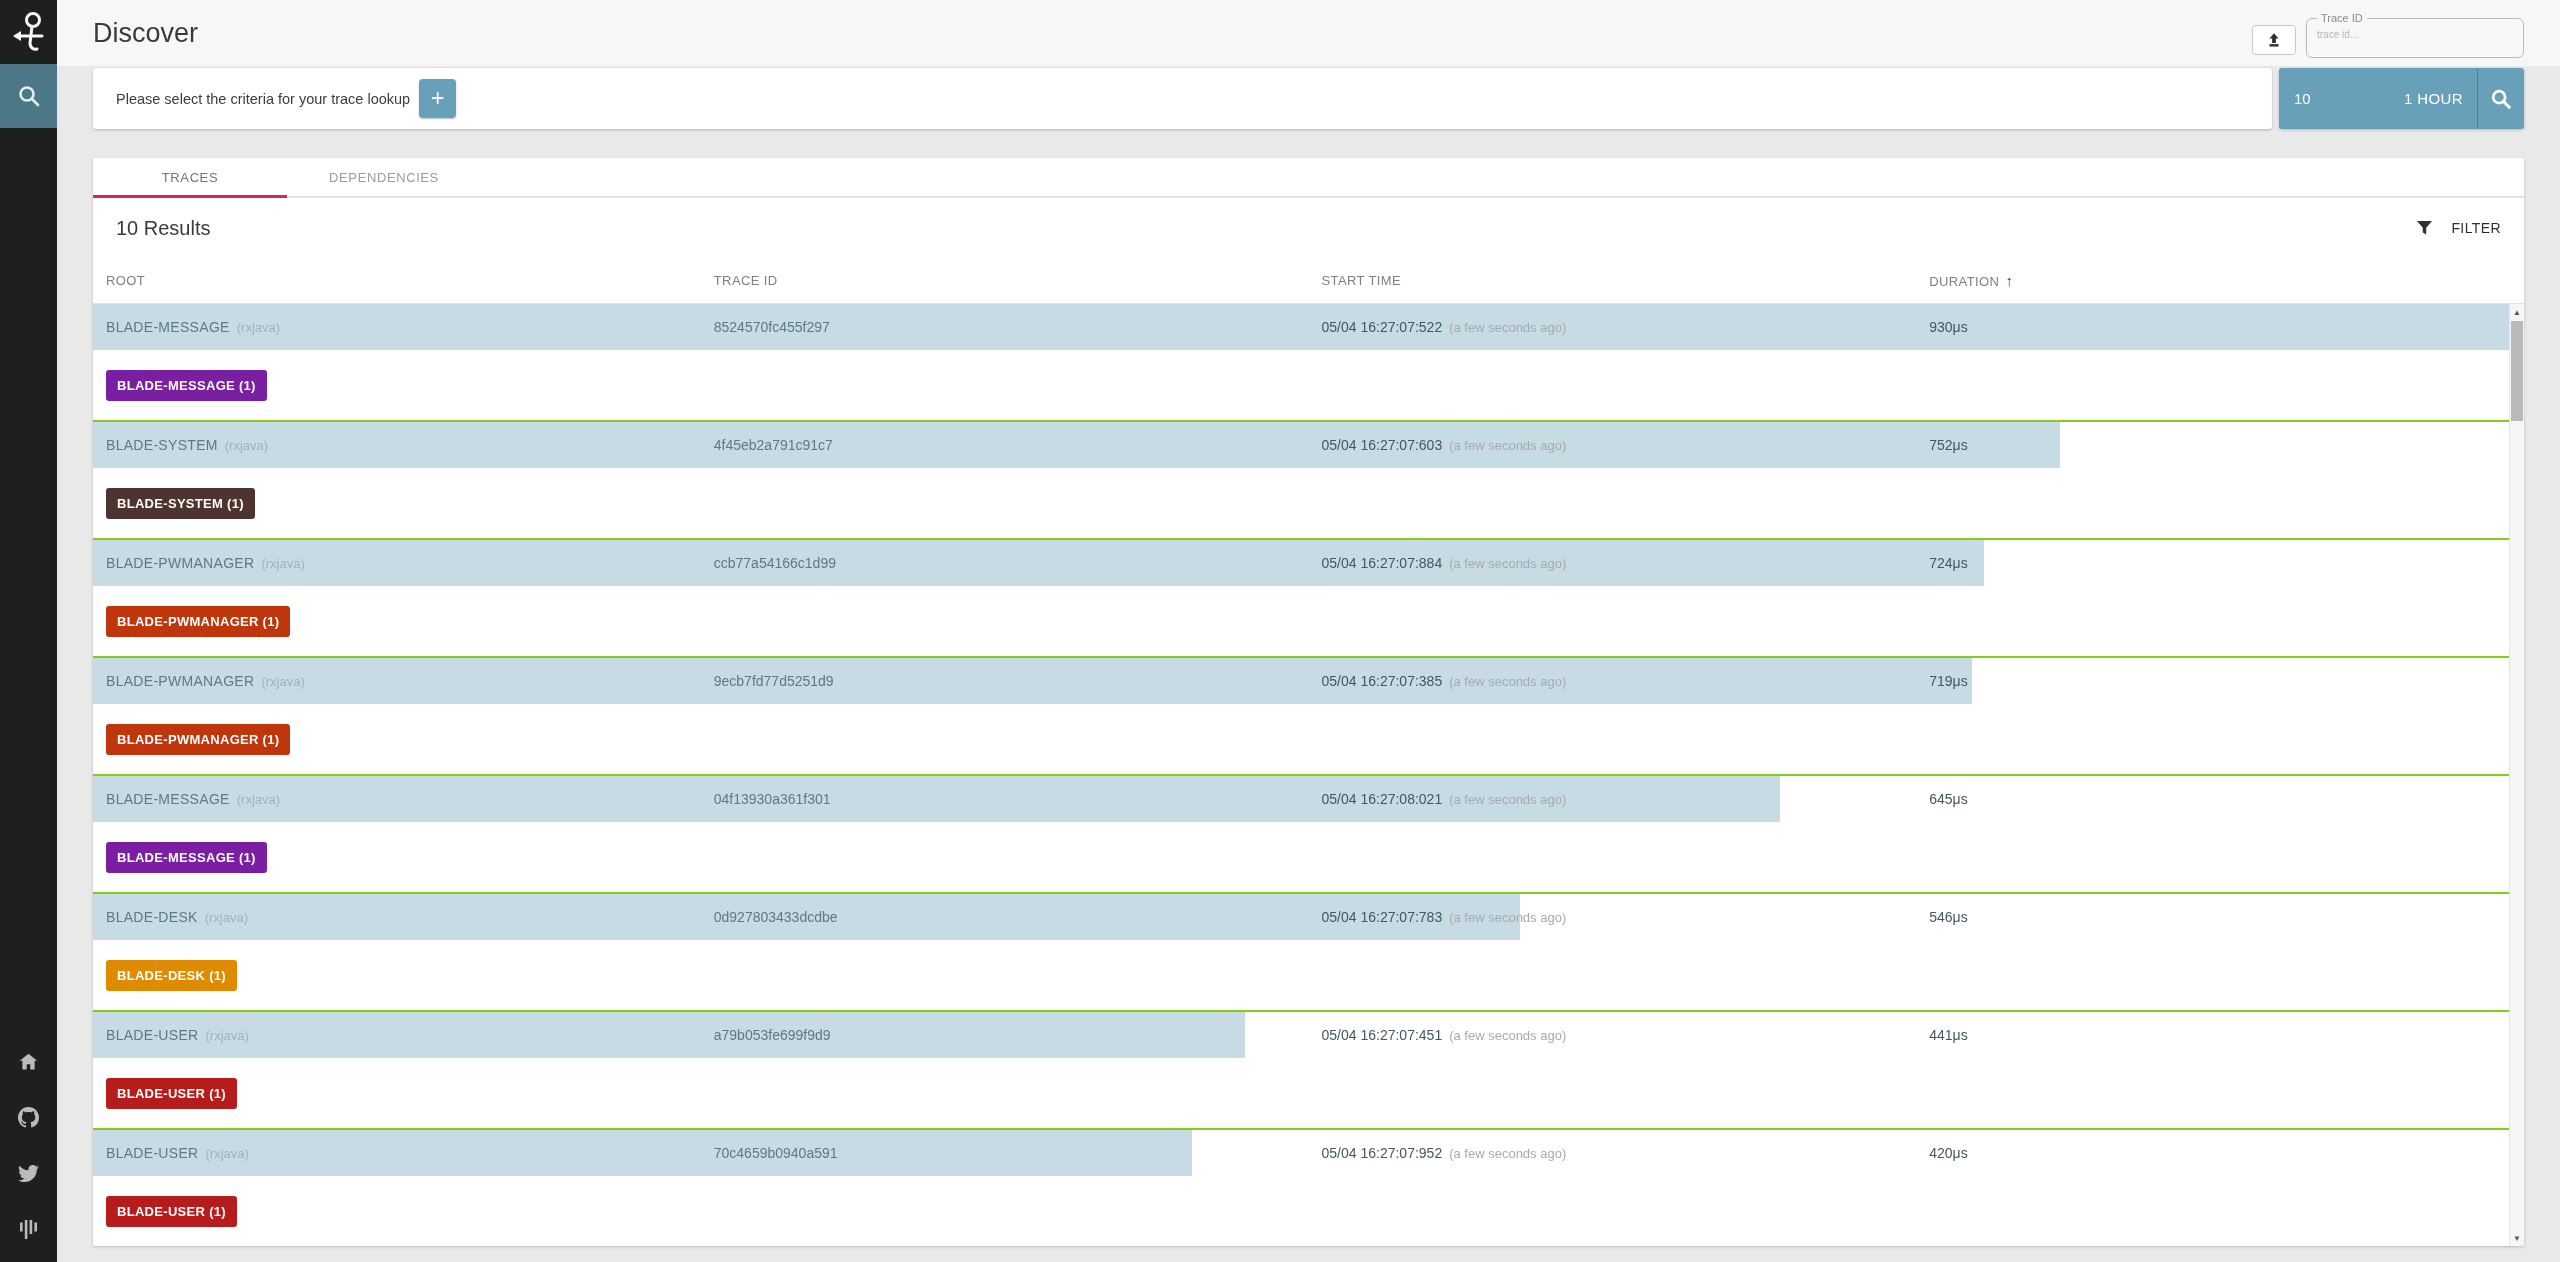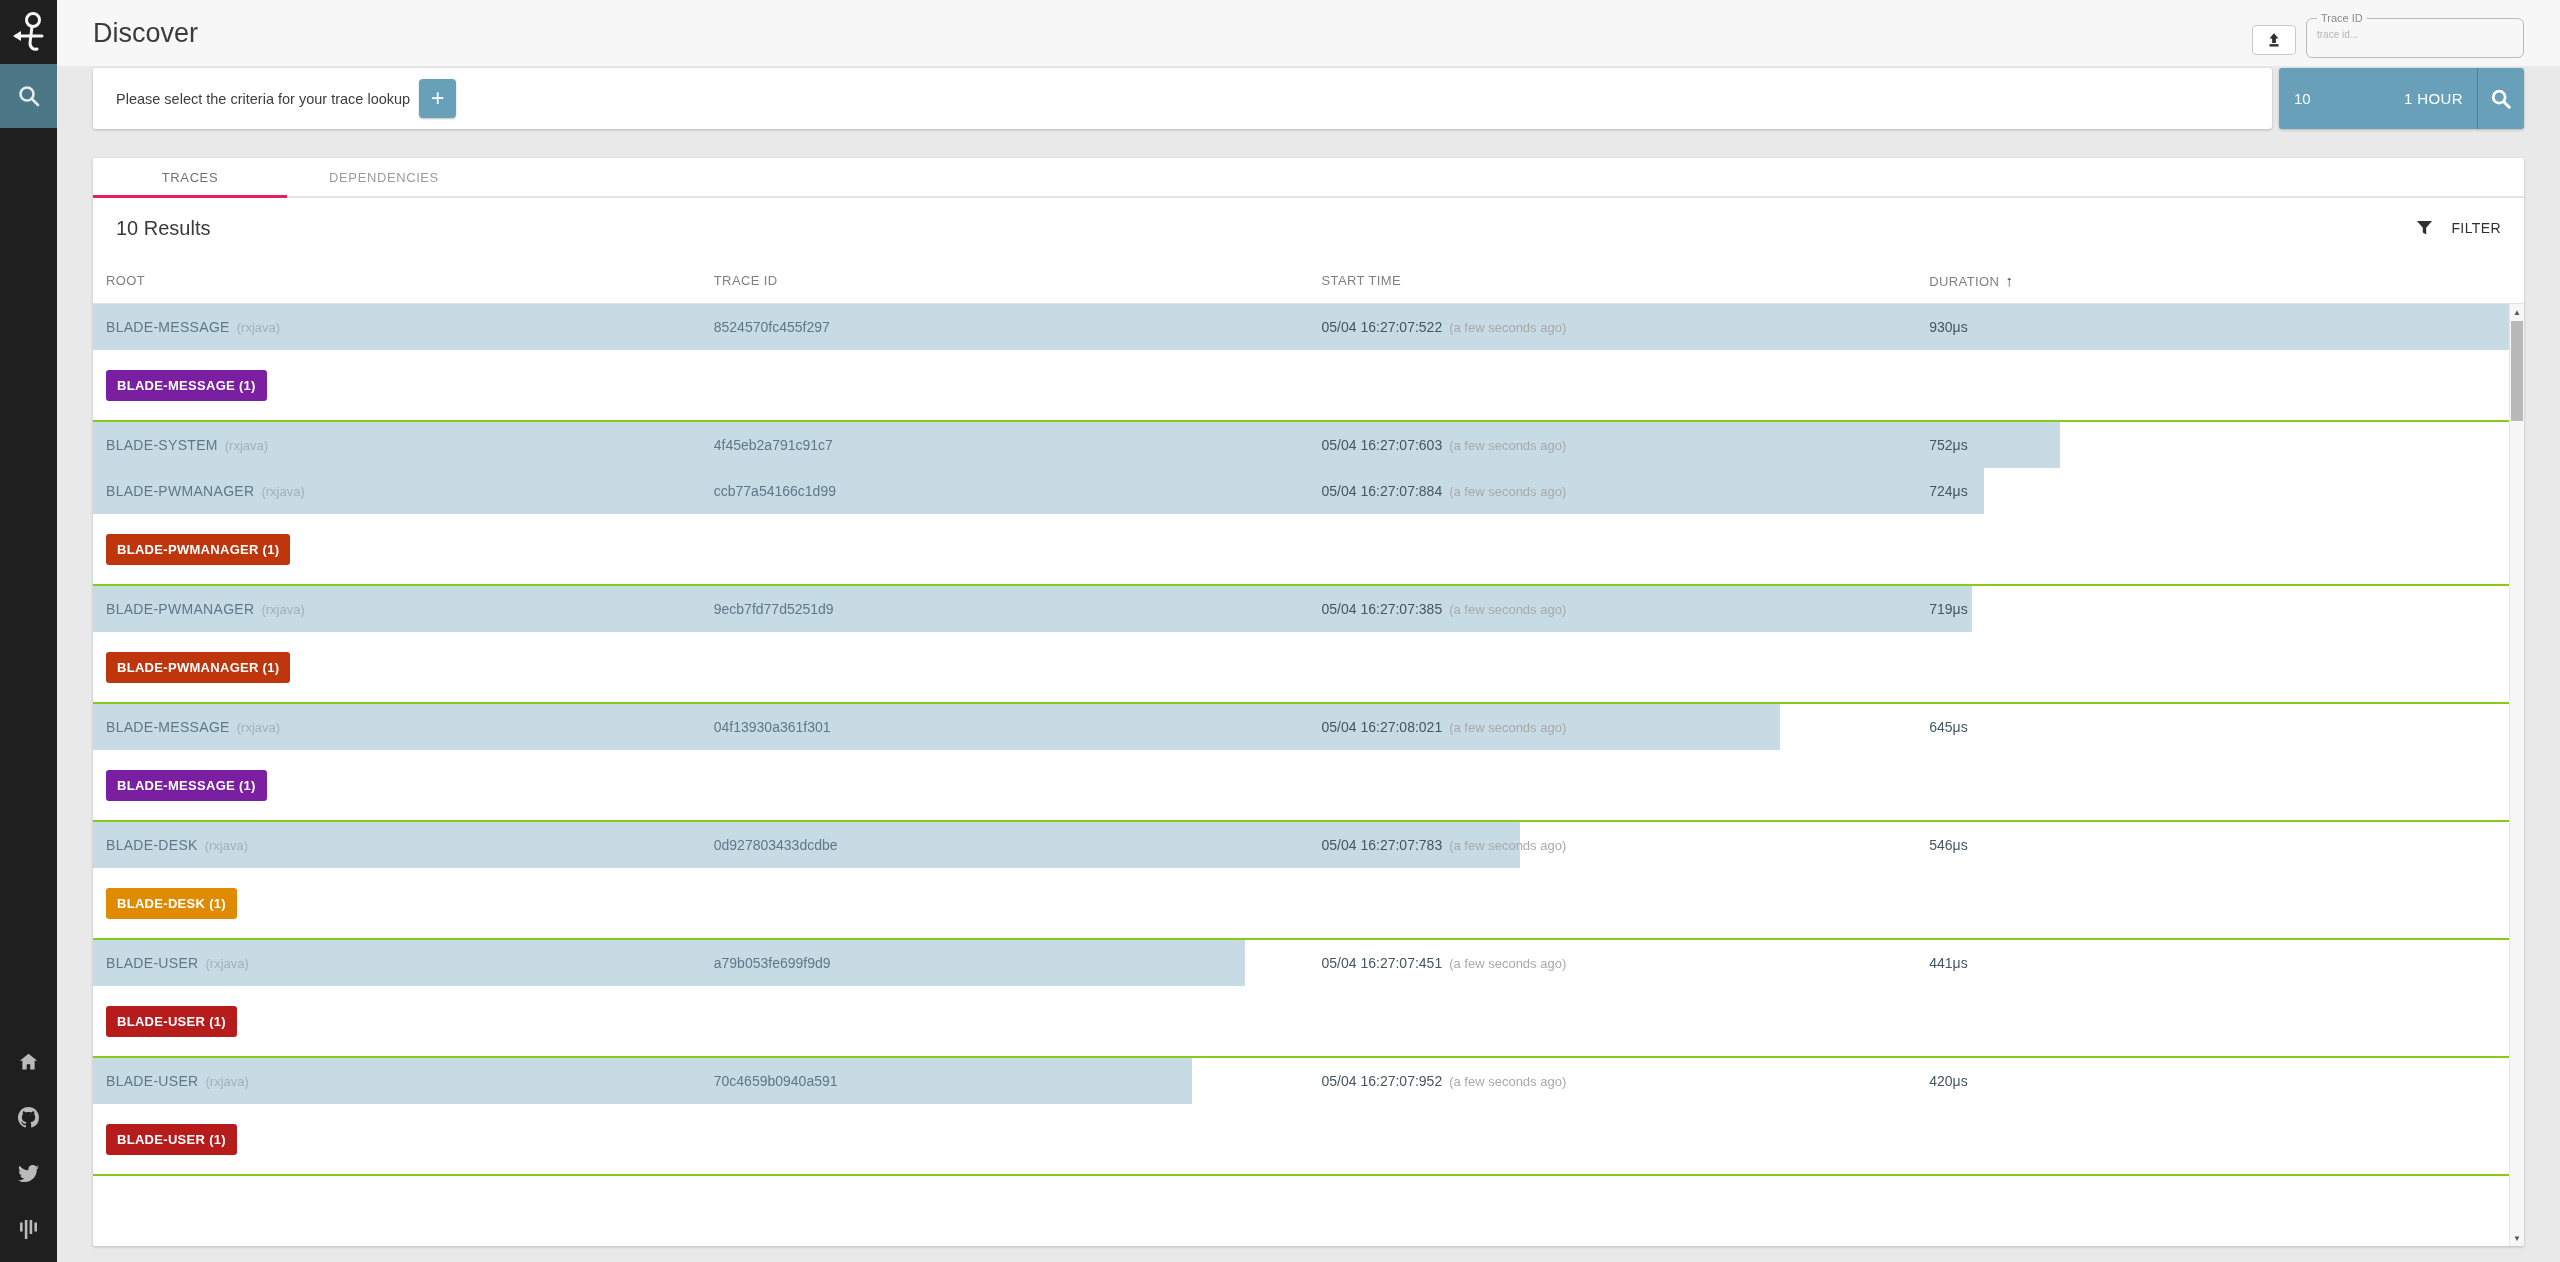--- a/index.html
+++ b/index.html
@@ -207,20 +207,23 @@
       <div class="bar" style="width: 80.9%;"></div>
       <div class="cell">
         <span class="svc">BLADE-SYSTEM</span><span class="lib">(rxjava)</span>
       </div>
       <div class="cell tid">4f45eb2a791c91c7</div>
       <div class="cell">
         <span class="time">05/04 16:27:07:603</span><span class="ago">(a few seconds ago)</span>
       </div>
       <div class="cell dur">752μs</div>
     </div>
+    <div class="badge-row">
+      <span class="badge" style="background: rgb(78, 52, 46);">BLADE-SYSTEM (1)</span>
+    </div>
   </div>
 
   <div class="result">
     <div class="trace-row">
       <div class="bar" style="width: 77.8%;"></div>
       <div class="cell">
         <span class="svc">BLADE-PWMANAGER</span><span class="lib">(rxjava)</span>
       </div>
       <div class="cell tid">ccb77a54166c1d99</div>
       <div class="cell">

